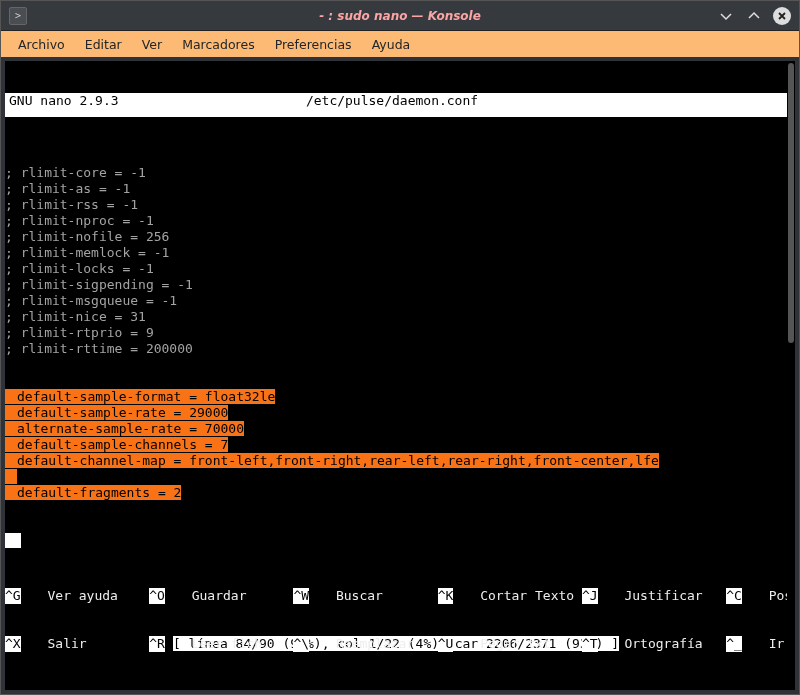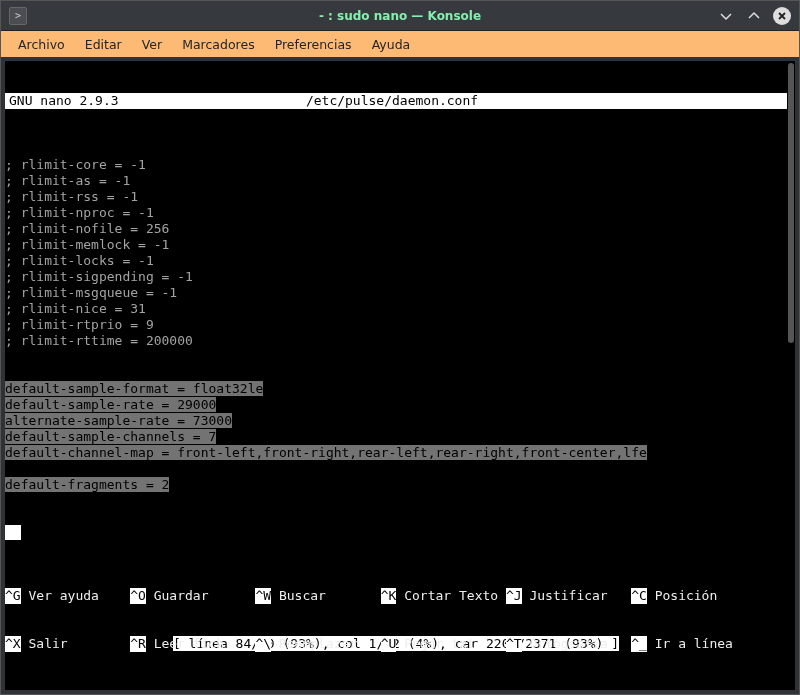--- a/index.html
+++ b/index.html
@@ -39,28 +39,29 @@
     background: #4a4e53;
     border: 1px solid #666;
     border-radius: 2px;
     display: flex;
     align-items: center;
     justify-content: center;
     color: #ccc;
     font-size: 10px;
   }
   .titlebar-title {
-    color: #86efac;
+    color: #fca5a5;
     font-family: "DejaVu Sans", sans-serif;
     font-size: 12px;
     font-weight: bold;
     position: absolute;
     left: 0; right: 0;
     text-align: center;
     pointer-events: none;
+    font-style: italic;
   }
   .titlebar-controls {
     display: flex;
     align-items: center;
     gap: 10px;
     z-index: 1;
   }
   .titlebar-btn {
     width: 18px; height: 18px;
     display: flex;
@@ -123,37 +124,38 @@
     height: 280px;
     background: #555;
     border-radius: 3px;
     margin-left: 1px;
     margin-top: 2px;
   }
   .nano-header {
     display: flex;
     background: #fff;
     color: #000;
-    height: 16px;
+    height: 24px;
   }
   .nano-header-left {
     padding-left: 4px;
   }
   .nano-header-center {
     position: absolute;
     left: 0; right: 8px;
     text-align: center;
     pointer-events: none;
   }
   .content {
     color: #a3a3a3;
   }
   .sel {
-    background: #737373;
-    color: #000;
+    background: #f97316;
+    color: #000;
+    padding-left: 12px;
   }
   .cursor {
     background: #fff;
     color: #000;
   }
   .nano-status {
     position: absolute;
     bottom: 38px;
     left: 0; right: 0;
     text-align: center;
@@ -173,20 +175,21 @@
   }
   .shortcut {
     display: flex;
   }
   .key {
     background: #fff;
     color: #000;
   }
   .desc {
     color: #eee;
+    margin-left: 19px;
   }
 </style>
 </head>
 <body>
 
 <div class="window">
 
   <div class="titlebar">
     <div class="titlebar-left">
       <div class="titlebar-icon">&gt;</div>
@@ -235,21 +238,21 @@
 ; rlimit-memlock = -1
 ; rlimit-locks = -1
 ; rlimit-sigpending = -1
 ; rlimit-msgqueue = -1
 ; rlimit-nice = 31
 ; rlimit-rtprio = 9
 ; rlimit-rttime = 200000
 </div>
       <div id="content-sel"><span class="sel">default-sample-format = float32le</span>
 <span class="sel">default-sample-rate = 29000</span>
-<span class="sel">alternate-sample-rate = 73000</span>
+<span class="sel">alternate-sample-rate = 70000</span>
 <span class="sel">default-sample-channels = 7</span>
 <span class="sel">default-channel-map = front-left,front-right,rear-left,rear-right,front-center,lfe</span>
 <span class="sel"></span>
 <span class="sel">default-fragments = 2</span>
 </div>
       <div id="cursor-line"><span class="cursor">  </span><span> </span></div>
 
       <div class="nano-status"><span class="nano-status-inner">[ línea 84/90 (93%), col 1/22 (4%), car 2206/2371 (93%) ]</span></div>
 
       <div class="nano-bottom">

